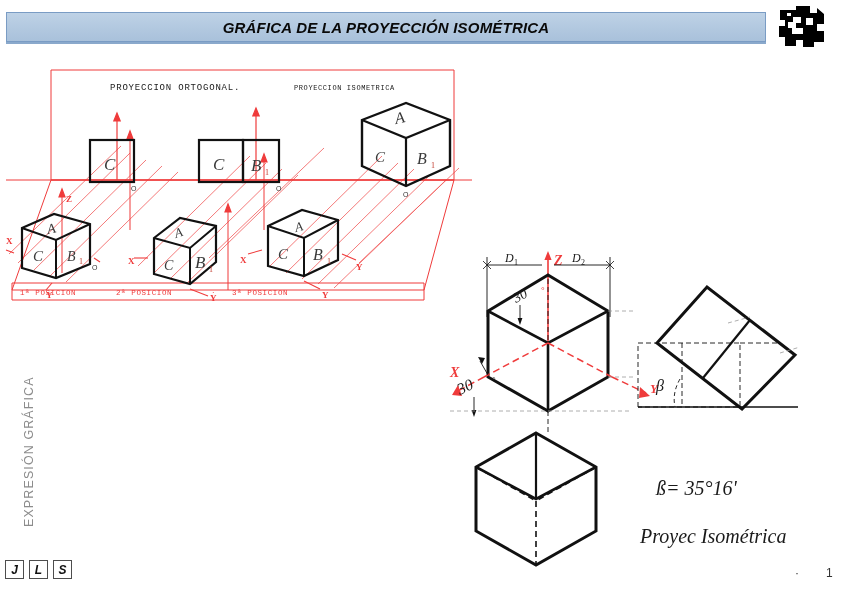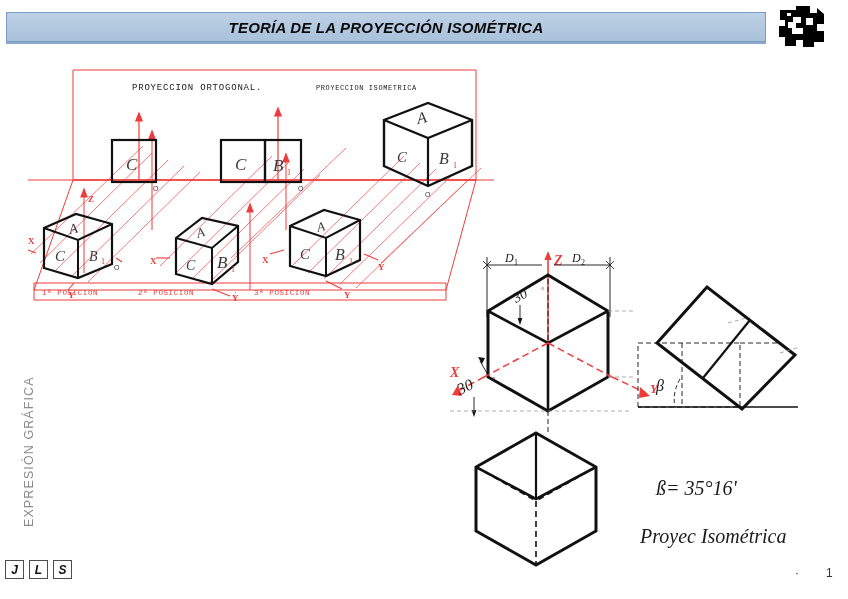--- a/index.html
+++ b/index.html
@@ -40,32 +40,32 @@
     box-sizing:border-box;background:#fff;
   }
   .pagenum{
     position:absolute;left:826px;top:566px;font-size:12px;color:#333;
   }
   .pagedot{
     position:absolute;left:795px;top:566px;font-size:12px;color:#333;
   }
 
   
-  .fig-left{position:absolute;left:26px;top:58px;width:470px;height:250px;}
+  .fig-left{position:absolute;left:4px;top:58px;width:470px;height:250px;}
   .fig-right{position:absolute;left:450px;top:195px;width:398px;height:380px;}
   svg{display:block;overflow:visible;}
   .hl{font-family:"Liberation Serif", serif;}
 </style>
 </head>
 <body>
 
 <div class="slide">
 
   <div class="title-bar">
-    <span class="title-text">TEORÍA DE LA PROYECCIÓN ISOMÉTRICA</span>
+    <span class="title-text">GRÁFICA DE LA PROYECCIÓN ISOMÉTRICA</span>
   </div>
 
   <div class="logo">
     <svg width="50" height="44" viewBox="0 0 50 44">
       <path fill="#000000" d="M4,6 L20,6 L20,2 L34,2 L34,9 L41,9 L41,4 L48,10 L48,20 L41,20 L41,27
         L48,27 L48,38 L38,38 L38,43 L27,43 L27,36 L20,36 L20,42 L9,42 L9,33 L3,33 L3,22 L9,22 L9,16 L4,16 Z"></path>
       <path fill="#ffffff" d="M17,13 L25,13 L25,19 L20,19 L20,24 L27,24 L27,30 L16,30 L16,24 L12,24 L12,18 L17,18 Z"></path>
       <path fill="#ffffff" d="M30,14 L37,14 L37,21 L30,21 Z"></path>
       <path fill="#ffffff" d="M11,9 L15,9 L15,12 L11,12 Z"></path>
     </svg>

